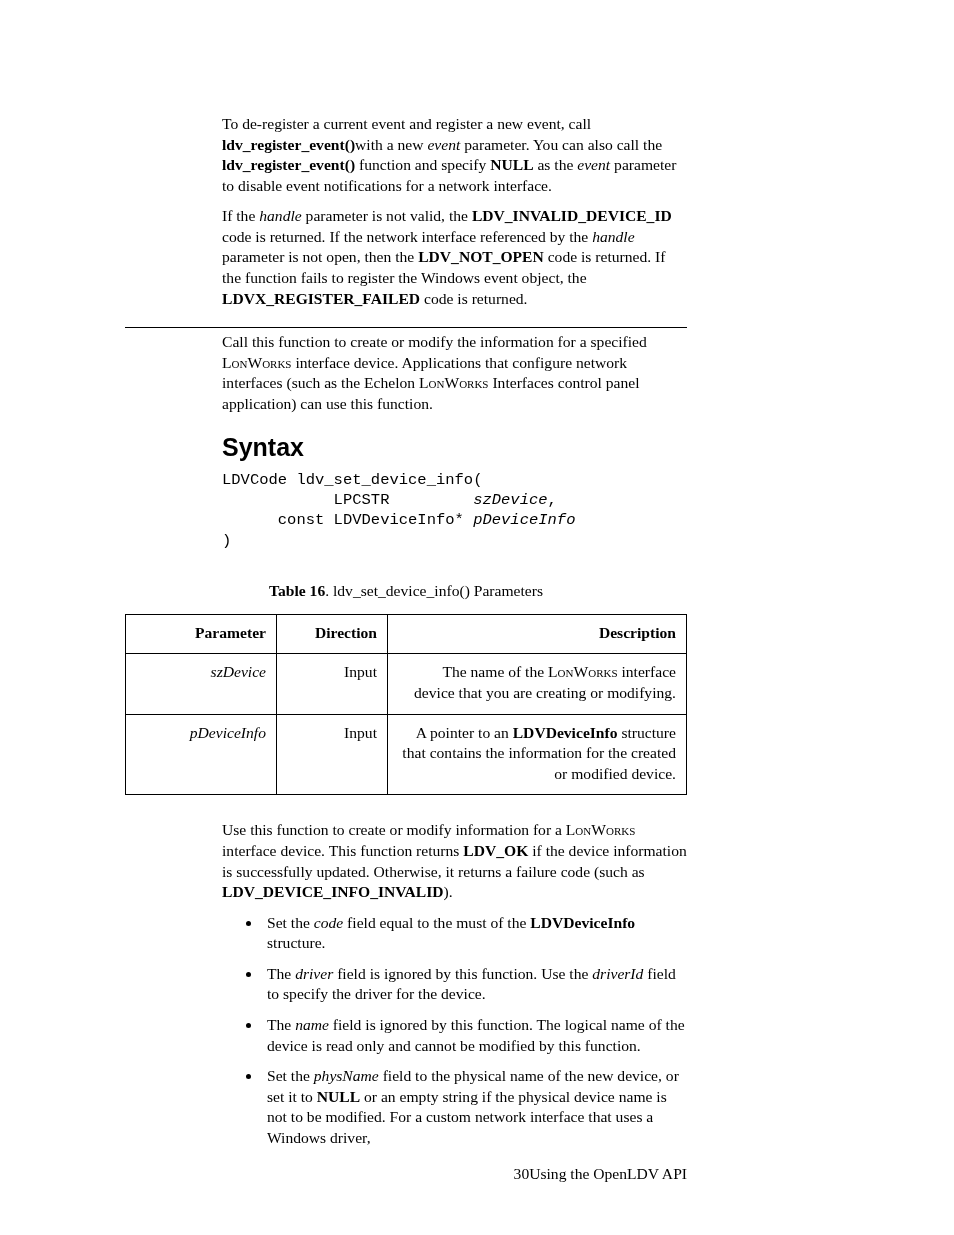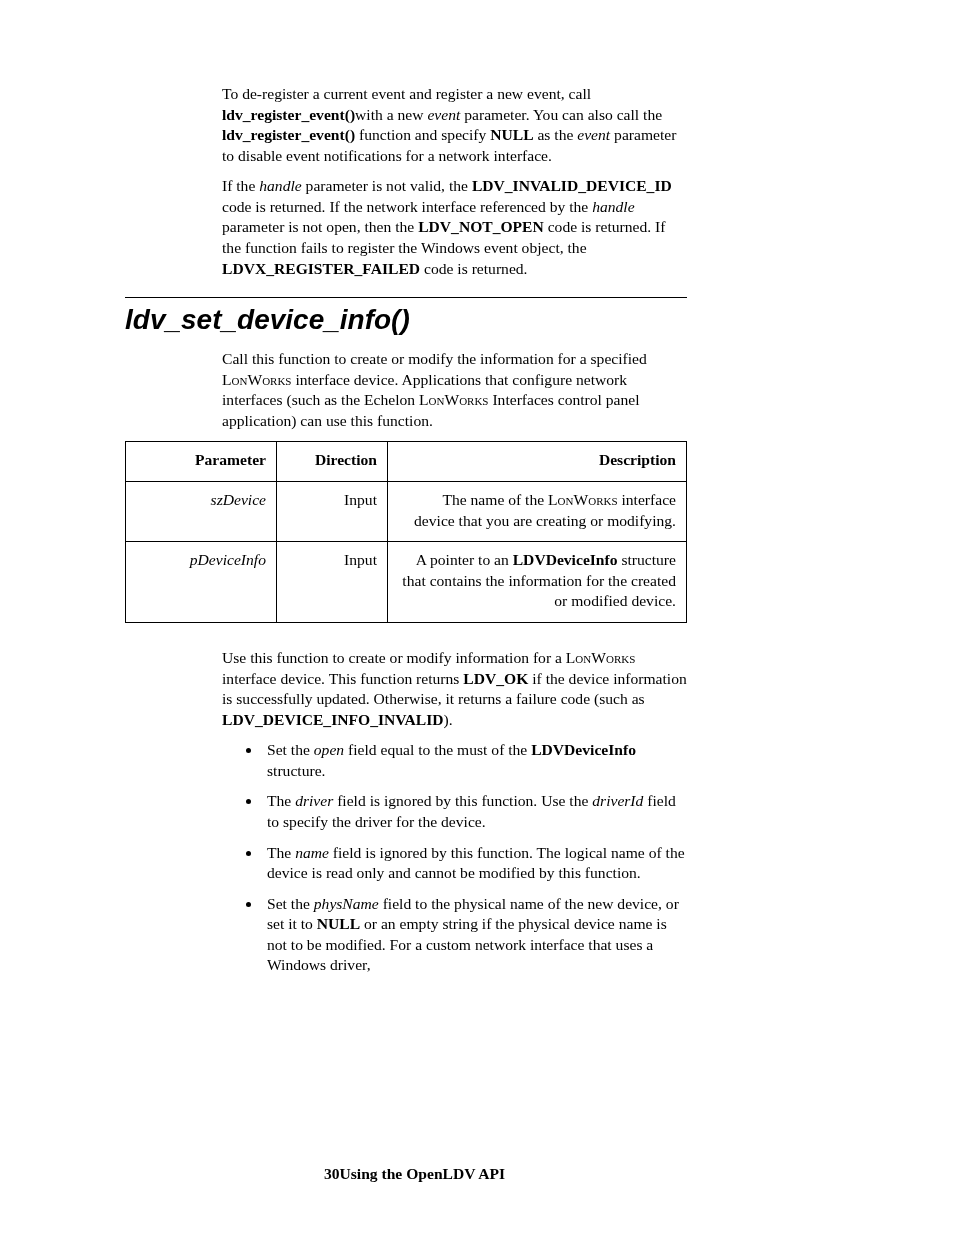--- a/index.html
+++ b/index.html
@@ -8,21 +8,21 @@
     font-size: 15.6px;
     line-height: 1.32;
     color: #000;
     background: #fff;
   }
   .page {
     width: 812px;
     height: 1235px;
     position: relative;
     box-sizing: border-box;
-    padding: 84px 125px 50px 125px;
+    padding: 114px 125px 50px 125px;
   }
   .body-col {
     margin-left: 97px;
   }
   p { margin: 0 0 10px 0; }
   b { font-weight: bold; }
   i { font-style: italic; }
   .smallcaps { font-variant: small-caps; }
   hr.section-rule {
     border: none;
@@ -76,50 +76,58 @@
   ul.bullets li {
     margin-bottom: 10px;
     padding-left: 5px;
   }
   .footer {
     position: absolute;
     bottom: 50px;
     left: 142px;
     right: 125px;
     display: flex;
-    justify-content: center;
+    justify-content: flex-end;
     font-size: 15.6px;
-    font-weight: bold;
   }
 </style>
 </head>
 <body>
 
 <div class="page">
 
   <div class="body-col">
     <p>
       <span>To de-register a current event and register a new event, call </span><b>ldv_register_event()</b><span>with a new </span><i>event</i><span> parameter.  You can also call the </span><b>ldv_register_event()</b><span> function and specify </span><b>NULL</b><span> as the </span><i>event</i><span> parameter to disable event notifications for a network interface.</span>
     </p>
     <p>
       <span>If the </span><i>handle</i><span> parameter is not valid, the </span><b>LDV_INVALID_DEVICE_ID</b><span> code is returned.  If the network interface referenced by the </span><i>handle</i><span> parameter is not open, then the </span><b>LDV_NOT_OPEN</b><span> code is returned.  If the function fails to register the Windows event object, the </span><b>LDVX_REGISTER_FAILED</b><span> code is returned.</span>
     </p>
   </div>
 
   <hr class="section-rule">
 
-  <h1 class="func-title">ldv_set_device_info()</h1>
 
   <div class="body-col">
     <p>
       <span>Call this function to create or modify the information for a specified </span><span class="smallcaps">LonWorks</span><span> interface device.  Applications that configure network interfaces (such as the Echelon </span><span class="smallcaps">LonWorks</span><span> Interfaces control panel application) can use this function.</span>
     </p>
   </div>
 
+  <div class="body-col">
+    <h2 class="section-head">Syntax</h2>
+    <pre class="code"><span>LDVCode ldv_set_device_info(</span>
+<span>            LPCSTR         </span><span class="code-ital">szDevice</span><span>,</span>
+<span>      const LDVDeviceInfo* </span><span class="code-ital">pDeviceInfo</span>
+<span>)</span></pre>
+  </div>
 
+  <p class="table-caption">
+    <b>Table 16</b><span>. ldv_set_device_info() Parameters</span>
+  </p>
 
   <table class="param-table">
     <tbody>
         <tr>
       <th style="width:130px;">Parameter</th>
       <th style="width:90px;">Direction</th>
       <th>Description</th>
     </tr>
     <tr>
       <td><i>szDevice</i></td>
@@ -133,21 +141,21 @@
     </tr>
   </tbody>
     </table>
 
   <div class="body-col">
     <p>
       <span>Use this function to create or modify information for a </span><span class="smallcaps">LonWorks</span><span> interface device.  This function returns </span><b>LDV_OK</b><span> if the device information is successfully updated.  Otherwise, it returns a failure code (such as </span><b>LDV_DEVICE_INFO_INVALID</b><span>).</span>
     </p>
     <ul class="bullets">
       <li>
-        <span>Set the </span><i>open</i><span> field equal to the must of the </span><b>LDVDeviceInfo</b><span> structure.</span>
+        <span>Set the </span><i>code</i><span> field equal to the must of the </span><b>LDVDeviceInfo</b><span> structure.</span>
       </li>
       <li>
         <span>The </span><i>driver</i><span> field is ignored by this function.  Use the </span><i>driverId</i><span> field to specify the driver for the device.</span>
       </li>
       <li>
         <span>The </span><i>name</i><span> field is ignored by this function.  The logical name of the device is read only and cannot be modified by this function.</span>
       </li>
       <li>
         <span>Set the </span><i>physName</i><span> field to the physical name of the new device, or set it to </span><b>NULL</b><span> or an empty string if the physical device name is not to be modified.  For a custom network interface that uses a Windows driver,</span>
       </li>

